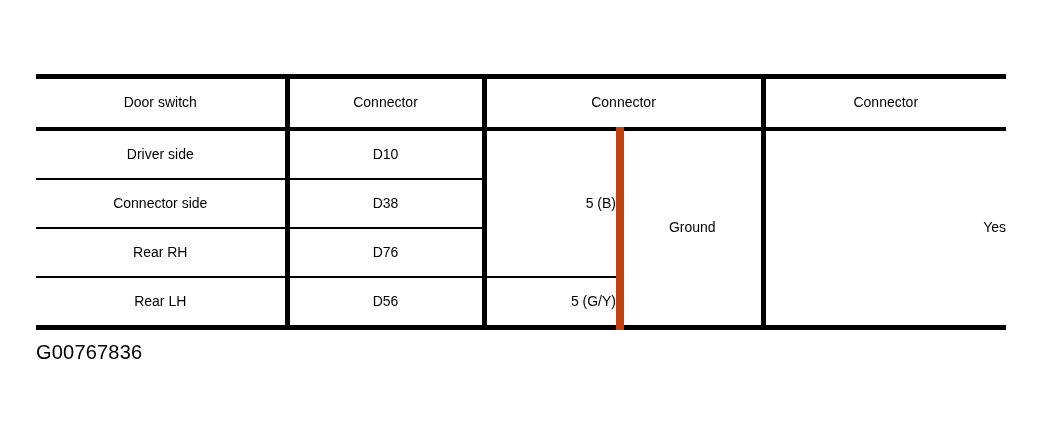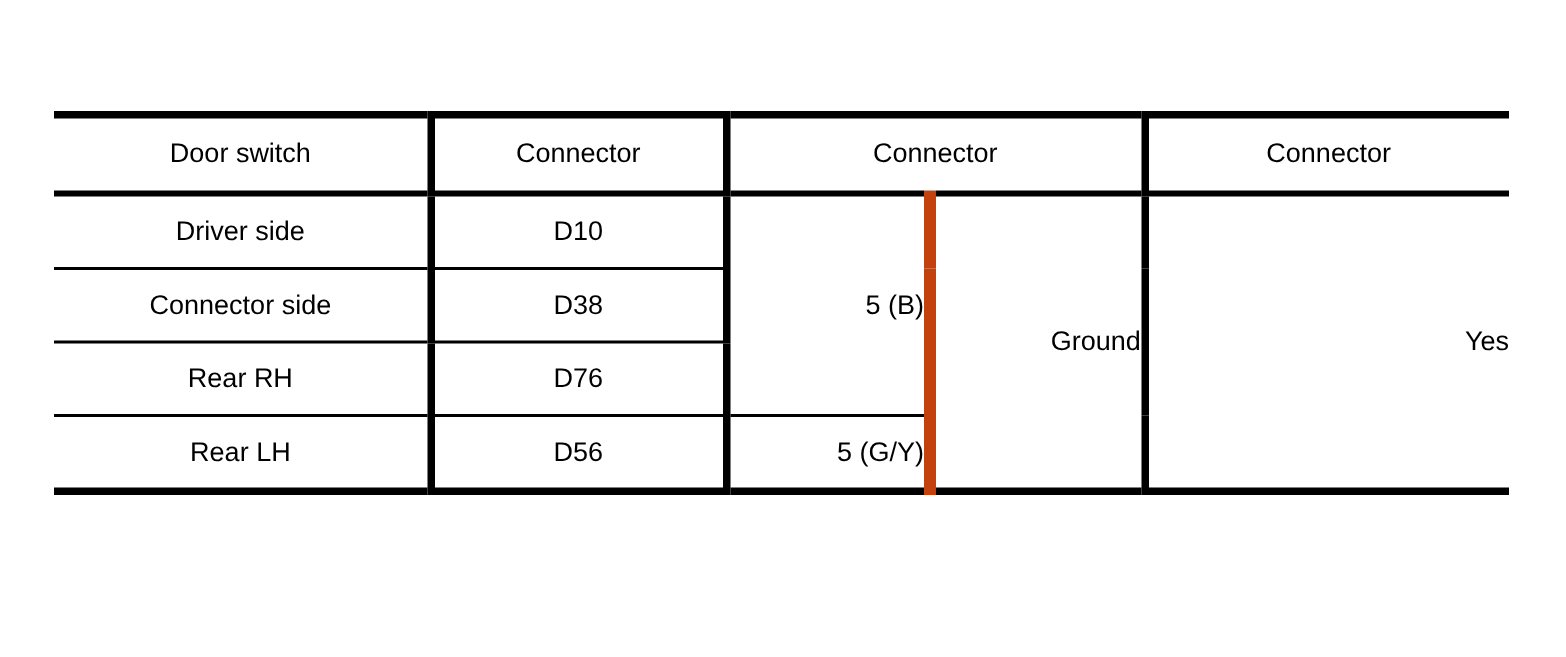--- a/index.html
+++ b/index.html
@@ -34,21 +34,21 @@
     table-layout: fixed;
     border-top: 5px solid #000;
     border-bottom: 5px solid #000;
   }
 
   #continuity-table td,
   #continuity-table th {
     padding: 0;
     margin: 0;
     font-weight: normal;
-    font-size: 18px;
+    font-size: 14px;
     line-height: 1.1;
     vertical-align: middle;
     background: #fff;
   }
 
   
   .col-doorswitch  { width: 251px; }
   .col-connector   { width: 197px; }
   .col-term-a      { width: 136px; }
   .col-term-b      { width: 143px; }
@@ -81,21 +81,21 @@
   .cell-doorswitch.lastrow,
   .cell-connector.lastrow { border-bottom: none; }
 
   .cell-term-a {
     text-align: right;
     border-right: 8px solid #c2410c;
   }
   .cell-term-a.split-top { border-bottom: 2px solid #000; }
 
   .cell-term-b {
-    text-align: right;
+    text-align: center;
     border-right: 5px solid #000;
   }
 
   .cell-continuity {
     text-align: right;
   }
 
   
   #figure-caption {
     position: absolute;
@@ -144,14 +144,15 @@
         <td class="body-cell cell-connector">D76</td>
       </tr>
       <tr>
         <td class="body-cell cell-doorswitch lastrow">Rear LH</td>
         <td class="body-cell cell-connector lastrow">D56</td>
         <td class="body-cell cell-term-a">5 (G/Y)</td>
       </tr>
     </tbody>
   </table>
 
+  <div id="figure-caption">G00767836</div>
 
 </div>
 
 </body></html>

